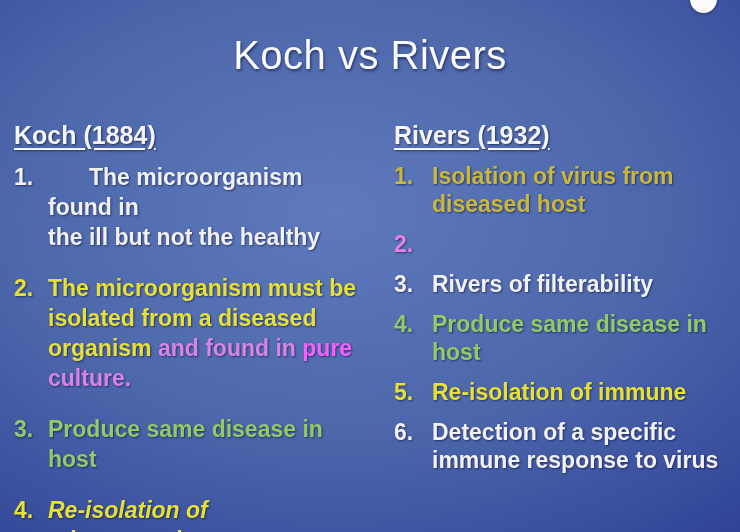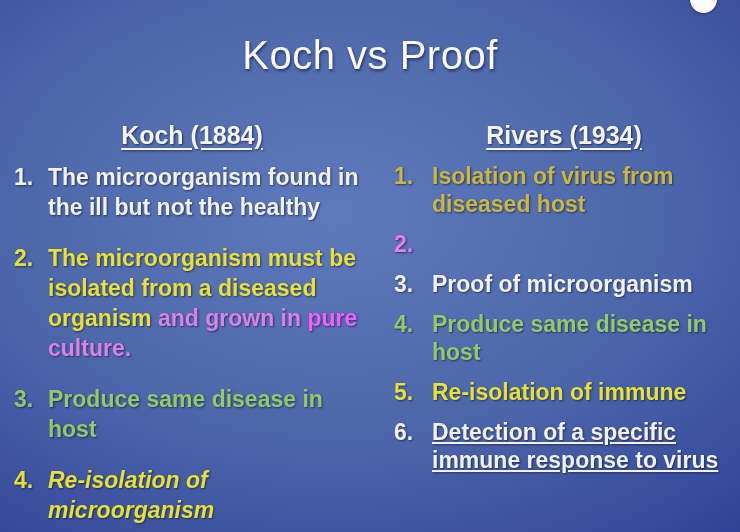--- a/index.html
+++ b/index.html
@@ -37,21 +37,21 @@
     letter-spacing: 0.5px;
     text-shadow: 1px 2px 3px rgba(5,10,50,.55);
   }
   .col {
     position: absolute;
     top: 100px;
   }
   .col-left  { left: 14px;  width: 356px; }
   .col-right { left: 394px; width: 340px; }
   .col-header {
-    text-align: center;
+    text-align: left;
     color: #f5f5f5;
     font-size: 25px;
     font-weight: 700;
     text-decoration: underline;
     text-underline-offset: 4px;
     margin-bottom: 12px;
     text-shadow: 1px 1px 2px rgba(5,10,50,.6);
   }
   .list {
     display: flex;
@@ -77,75 +77,75 @@
     flex: 1 1 auto;
   }
 </style>
 </head>
 <body>
 
 <div class="slide">
 
   <div class="overlay-circle"></div>
 
-  <h1 class="title">Koch vs Proof</h1>
+  <h1 class="title">Koch vs Rivers</h1>
 
   <div class="col col-left">
     <h2 class="col-header">Koch (1884)</h2>
     <div class="list">
         <div class="item">
           <span class="num" style="color: rgb(242, 242, 242);">1.</span>
-          <span class="txt"><span style="color: rgb(242, 242, 242);">The microorganism found in
+          <span class="txt"><span style="color: rgb(242, 242, 242); margin-left: 41px;">The microorganism found in
 the ill but not the healthy</span></span>
         </div>
         <div class="item">
           <span class="num" style="color: rgb(230, 225, 52);">2.</span>
           <span class="txt"><span style="color: rgb(230, 225, 52);">The microorganism must be
 isolated from a diseased
-organism </span><span style="color: rgb(217, 131, 228);">and grown in </span><span style="color: rgb(251, 95, 251); font-weight: 700;">pure</span><span style="color: rgb(217, 131, 228); font-weight: 700;">
+organism </span><span style="color: rgb(217, 131, 228);">and found in </span><span style="color: rgb(251, 95, 251); font-weight: 700;">pure</span><span style="color: rgb(217, 131, 228); font-weight: 700;">
 culture.</span></span>
         </div>
         <div class="item">
           <span class="num" style="color: rgb(147, 201, 102);">3.</span>
           <span class="txt"><span style="color: rgb(147, 201, 102);">Produce same disease in
 host</span></span>
         </div>
         <div class="item">
           <span class="num" style="color: rgb(230, 225, 52);">4.</span>
           <span class="txt"><span style="color: rgb(230, 225, 52); font-style: italic;">Re-isolation of
 microorganism</span></span>
         </div>
       </div>
   </div>
 
   <div class="col col-right">
-    <h2 class="col-header">Rivers (1934)</h2>
+    <h2 class="col-header">Rivers (1932)</h2>
     <div class="list">
         <div class="item">
           <span class="num" style="color: rgb(201, 184, 60);">1.</span>
           <span class="txt"><span style="color: rgb(201, 184, 60);">Isolation of virus from
 diseased host</span></span>
         </div>
         <div class="item">
           <span class="num" style="color: rgb(233, 127, 227);">2.</span>
         </div>
         <div class="item">
           <span class="num" style="color: rgb(242, 242, 242);">3.</span>
-          <span class="txt"><span style="color: rgb(242, 242, 242);">Proof of microorganism</span></span>
+          <span class="txt"><span style="color: rgb(242, 242, 242);">Rivers of filterability</span></span>
         </div>
         <div class="item">
           <span class="num" style="color: rgb(147, 201, 102);">4.</span>
           <span class="txt"><span style="color: rgb(147, 201, 102);">Produce same disease in
 host</span></span>
         </div>
         <div class="item">
           <span class="num" style="color: rgb(230, 225, 52);">5.</span>
           <span class="txt"><span style="color: rgb(230, 225, 52);">Re-isolation of immune</span></span>
         </div>
         <div class="item">
           <span class="num" style="color: rgb(242, 242, 242);">6.</span>
-          <span class="txt"><span style="color: rgb(242, 242, 242); text-decoration: underline;">Detection of a specific
+          <span class="txt"><span style="color: rgb(242, 242, 242);">Detection of a specific
 immune response to virus</span></span>
         </div>
       </div>
   </div>
 
 </div>
 
 </body></html>

